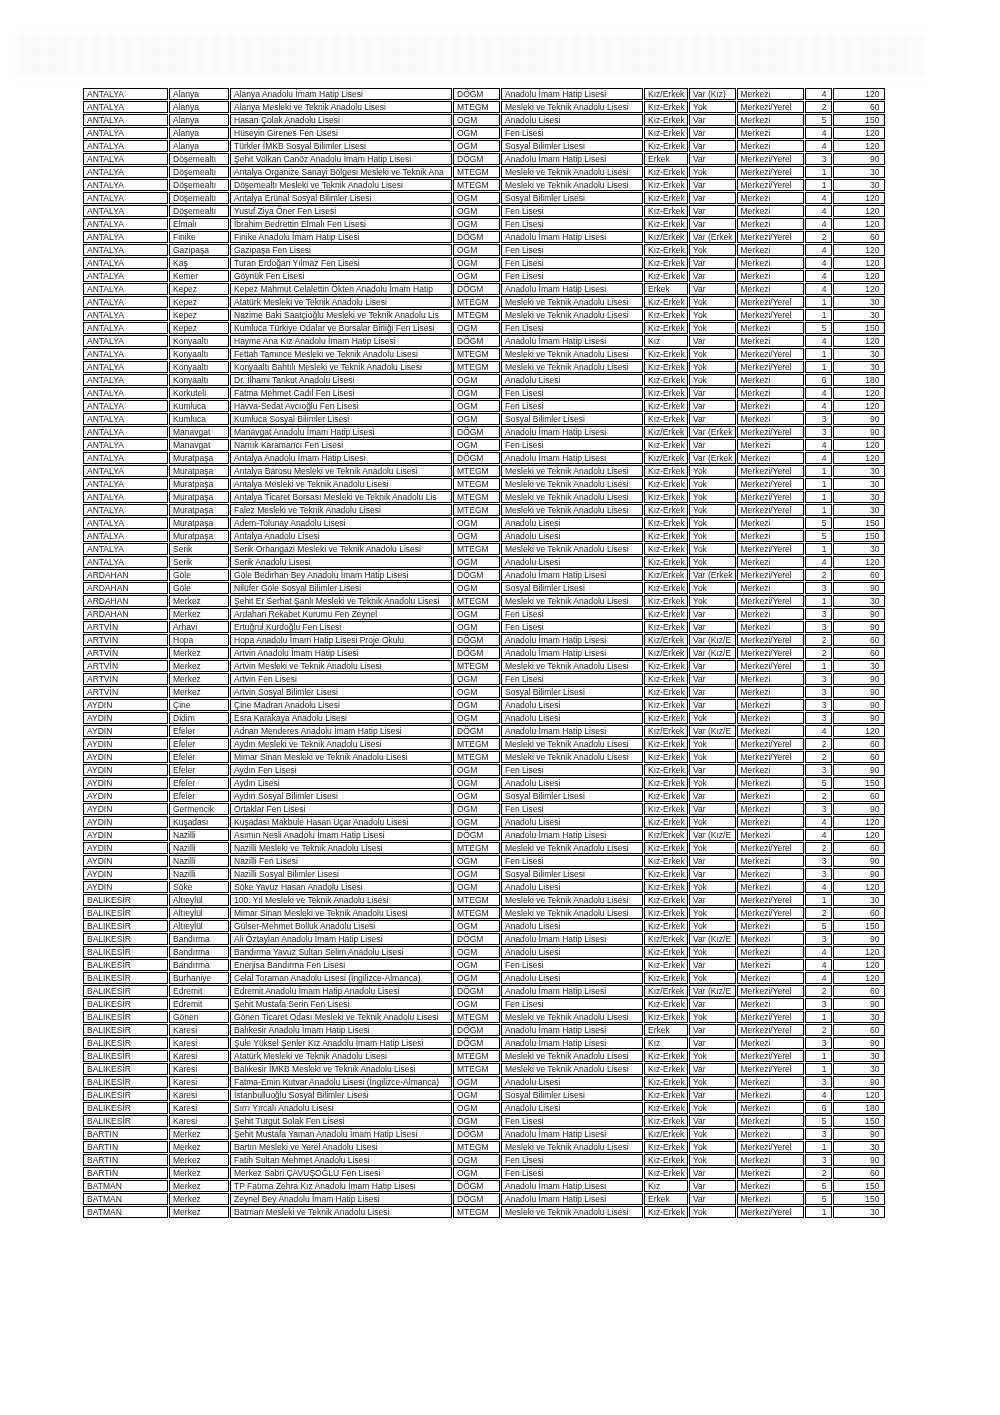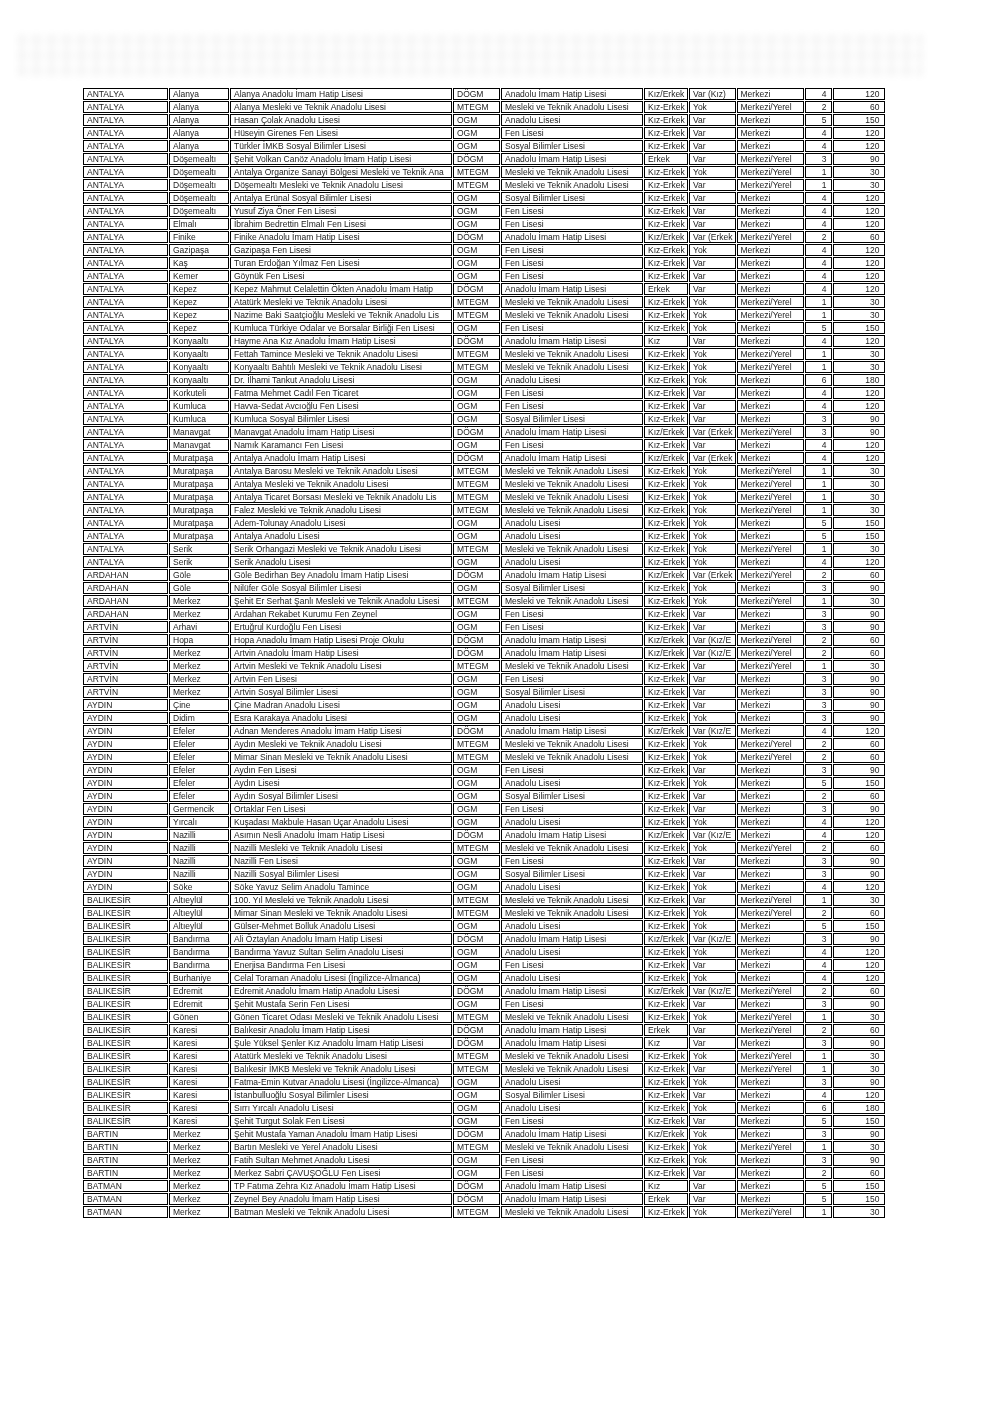--- a/index.html
+++ b/index.html
@@ -349,21 +349,21 @@
           <td>Anadolu Lisesi</td>
           <td>Kız-Erkek</td>
           <td>Yok</td>
           <td>Merkezi</td>
           <td class="al-right">6</td>
           <td class="al-right">180</td>
         </tr>
         <tr>
           <td>ANTALYA</td>
           <td>Korkuteli</td>
-          <td>Fatma Mehmet Cadıl Fen Ticaret</td>
+          <td>Fatma Mehmet Cadıl Fen Lisesi</td>
           <td>OGM</td>
           <td>Fen Lisesi</td>
           <td>Kız-Erkek</td>
           <td>Var</td>
           <td>Merkezi</td>
           <td class="al-right">4</td>
           <td class="al-right">120</td>
         </tr>
         <tr>
           <td>ANTALYA</td>
@@ -744,21 +744,21 @@
           <td>OGM</td>
           <td>Fen Lisesi</td>
           <td>Kız-Erkek</td>
           <td>Var</td>
           <td>Merkezi</td>
           <td class="al-right">3</td>
           <td class="al-right">90</td>
         </tr>
         <tr>
           <td>AYDIN</td>
-          <td>Yırcalı</td>
+          <td>Kuşadası</td>
           <td>Kuşadası Makbule Hasan Uçar Anadolu Lisesi</td>
           <td>OGM</td>
           <td>Anadolu Lisesi</td>
           <td>Kız-Erkek</td>
           <td>Yok</td>
           <td>Merkezi</td>
           <td class="al-right">4</td>
           <td class="al-right">120</td>
         </tr>
         <tr>
@@ -805,21 +805,21 @@
           <td>Sosyal Bilimler Lisesi</td>
           <td>Kız-Erkek</td>
           <td>Var</td>
           <td>Merkezi</td>
           <td class="al-right">3</td>
           <td class="al-right">90</td>
         </tr>
         <tr>
           <td>AYDIN</td>
           <td>Söke</td>
-          <td>Söke Yavuz Selim Anadolu Tamince</td>
+          <td>Söke Yavuz Hasan Anadolu Lisesi</td>
           <td>OGM</td>
           <td>Anadolu Lisesi</td>
           <td>Kız-Erkek</td>
           <td>Yok</td>
           <td>Merkezi</td>
           <td class="al-right">4</td>
           <td class="al-right">120</td>
         </tr>
         <tr>
           <td>BALIKESİR</td>

